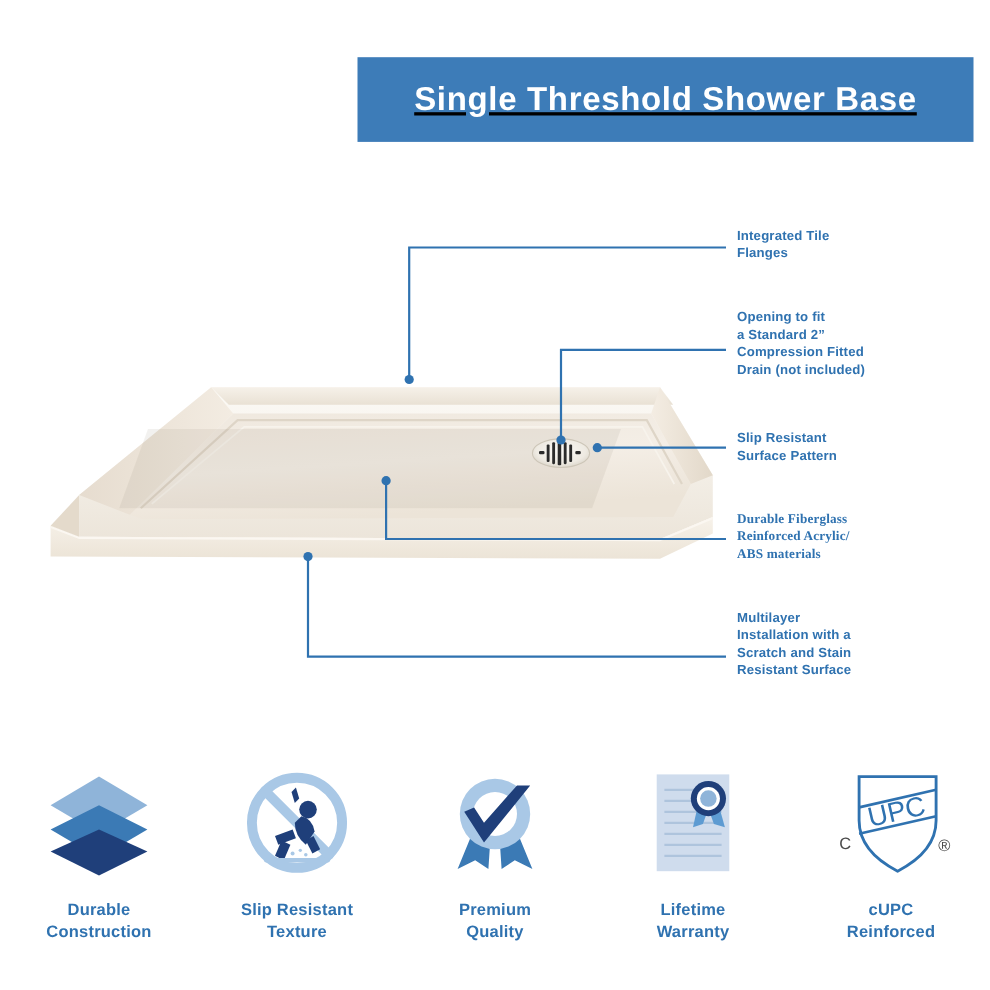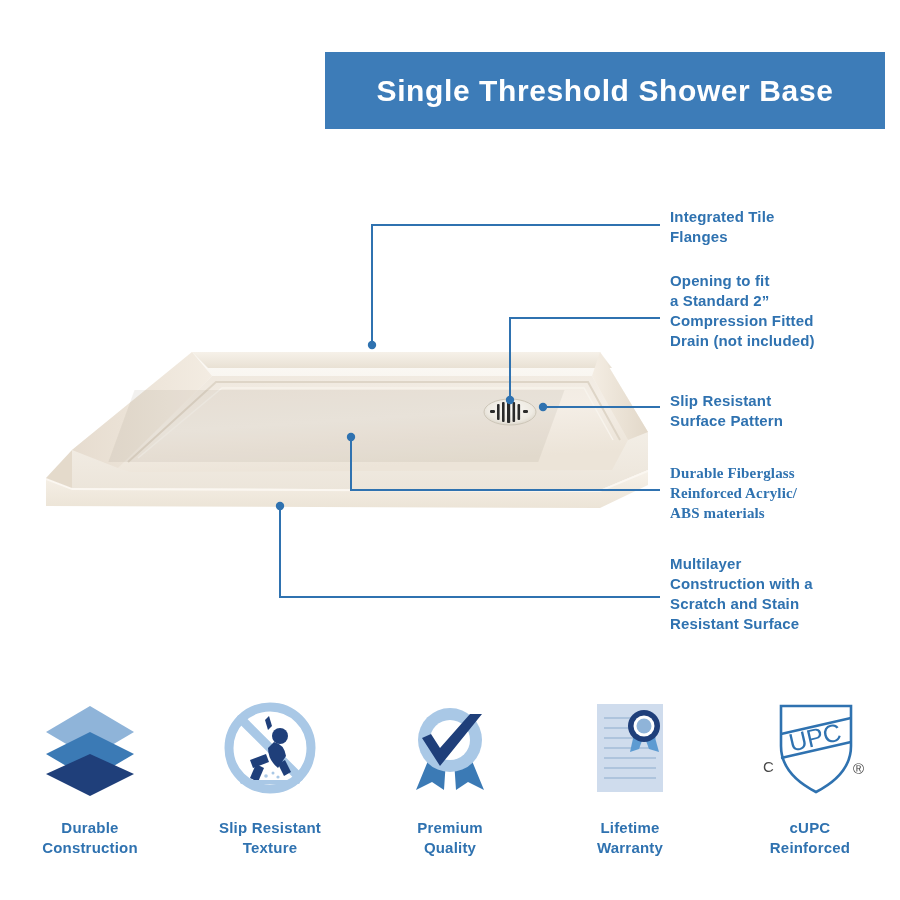--- a/index.html
+++ b/index.html
@@ -22,34 +22,35 @@
   #title-banner {
     position: absolute;
     left: 325px;
     top: 52px;
     width: 560px;
     height: 77px;
     background: #3d7cb8;
     display: flex;
     align-items: center;
     justify-content: center;
+    text-decoration: underline;
   }
   #title-banner .title-text {
     color: #ffffff;
     font-size: 30px;
     font-weight: bold;
     letter-spacing: 0.6px;
     white-space: nowrap;
   }
 
   
   .callout-text {
     position: absolute;
     color: #2f72b0;
-    font-size: 15px;
+    font-size: 12px;
     font-weight: bold;
     line-height: 1.33;
     letter-spacing: 0.15px;
     white-space: pre-line;
   }
 
   
   #callout-lines {
     position: absolute;
     left: 0; top: 0;
@@ -198,34 +199,34 @@
       <circle cx="510" cy="400" r="4.2"></circle>
       <circle cx="543" cy="407" r="4.2"></circle>
       <circle cx="351" cy="437" r="4.2"></circle>
       <circle cx="280" cy="506" r="4.2"></circle>
     </g>
   </svg>
 
   <div class="callout-text" style="left:670px; top:207px;">Integrated Tile
 Flanges</div>
 
-  <div class="callout-text" style="left:670px; top:271px;">Opening to fit
+  <div class="callout-text" style="left:670px; top:281px;">Opening to fit
 a Standard 2”
 Compression Fitted
 Drain (not included)</div>
 
   <div class="callout-text" style="left:670px; top:391px;">Slip Resistant
 Surface Pattern</div>
 
   <div class="callout-text" style="left:670px; top:464px;font-family:Liberation Serif, serif;">Durable Fiberglass
 Reinforced Acrylic/
 ABS materials</div>
 
   <div class="callout-text" style="left:670px; top:554px;">Multilayer
-Construction with a
+Installation with a
 Scratch and Stain
 Resistant Surface</div>
 
   <div id="features">
 
     <div class="feature">
       <div class="feature-icon">
         <svg width="100" height="100" viewBox="0 0 100 100">
           <polygon points="50,8 94,34 50,60 6,34" fill="#8fb4d9"></polygon>
           <polygon points="50,34 94,56 50,82 6,56" fill="#3b7ab5"></polygon>

